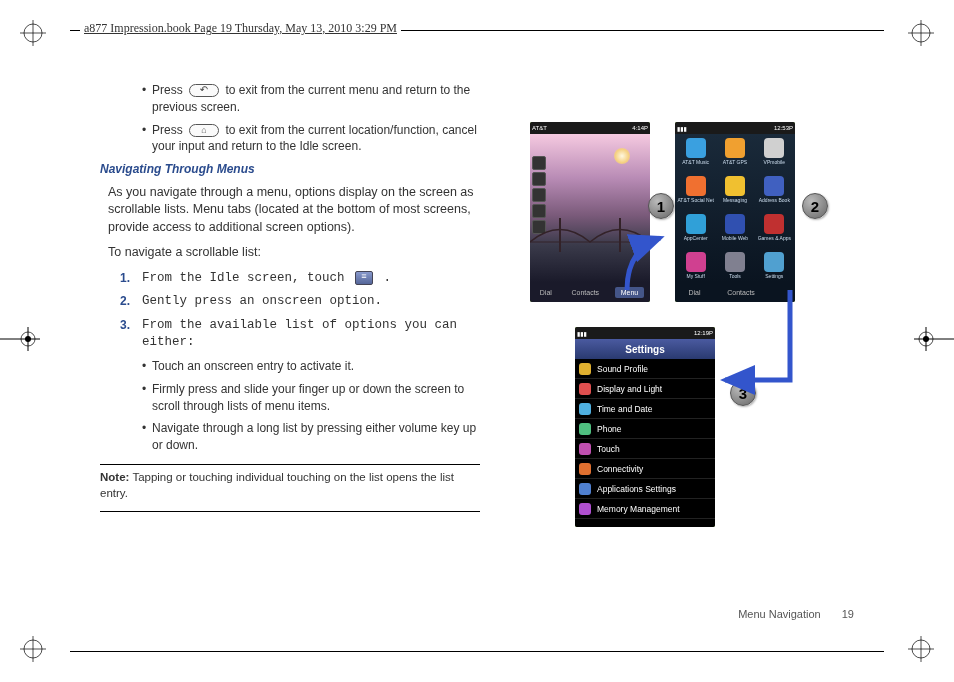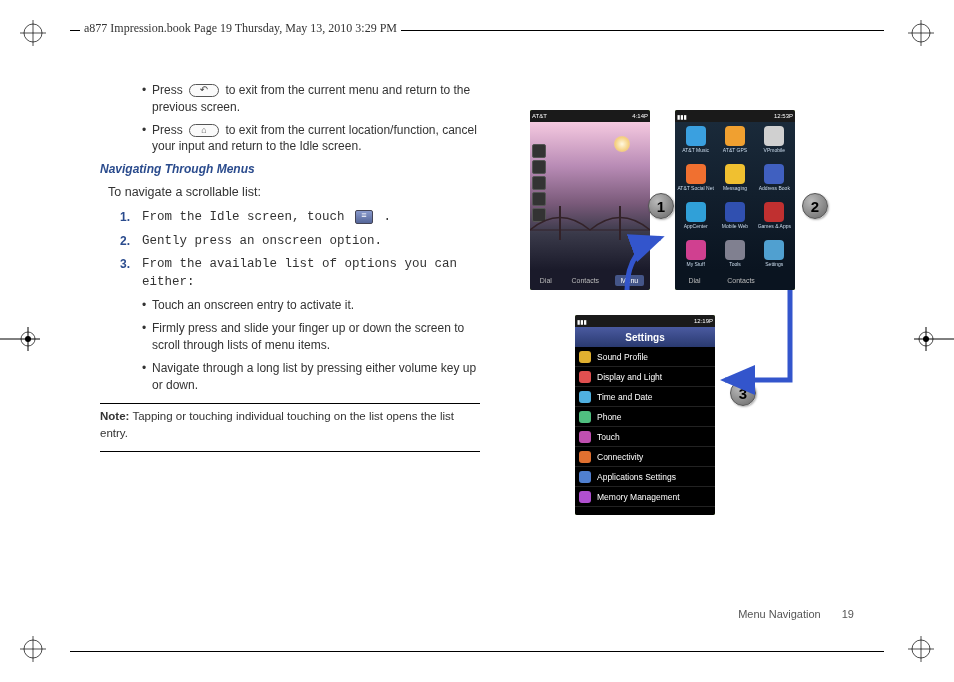--- a/index.html
+++ b/index.html
@@ -39,20 +39,21 @@
     border-top: 0.8px solid #000;
   }
   .header-text {
     position: absolute;
     top: 20px;
     left: 80px;
     font-size: 12px;
     font-family: "Times New Roman", serif;
     background: #fff;
     padding: 1px 4px;
+    text-decoration: underline;
   }
   .page-footer {
     position: absolute;
     bottom: 62px;
     right: 100px;
     font-size: 11px;
     color: #555;
   }
   .page-footer .sec { margin-right: 18px; margin-left: 10px; }
   .page-footer .num { font-weight: 400; }
@@ -120,20 +121,21 @@
     top: 100px;
     left: 520px;
     width: 380px;
     height: 420px;
   }
   .phone {
     position: absolute;
     background: #4d7c0f;
     border-radius: 2px;
     overflow: hidden;
+    margin-top: 12px;
   }
   .phone .statusbar {
     height: 12px;
     background: #1a1a1a;
     color: #fff;
     font-size: 6px;
     display: flex;
     justify-content: space-between;
     align-items: center;
     padding: 0 2px;
@@ -288,20 +290,21 @@
   <div class="bullet-row">
     <div class="bullet-dot">•</div>
     <div class="bullet-text">
       <span>Press</span>
       <span class="key-icon home"></span>
       <span> to exit from the current location/function, cancel your input and return to the Idle screen.</span>
     </div>
   </div>
 
   <div class="section-head">Navigating Through Menus</div>
+  <div class="para">As you navigate through a menu, options display on the screen as scrollable lists. Menu tabs (located at the bottom of most screens, provide access to additional screen options).</div>
   <div class="para">To navigate a scrollable list:</div>
 
   <div class="num-list">
     <div class="num-item">
       <div class="n">1.</div>
       <div class="t">
         <span>From the Idle screen, touch </span>
         <span class="key-icon menu"></span>
         <span> .</span>
       </div>

